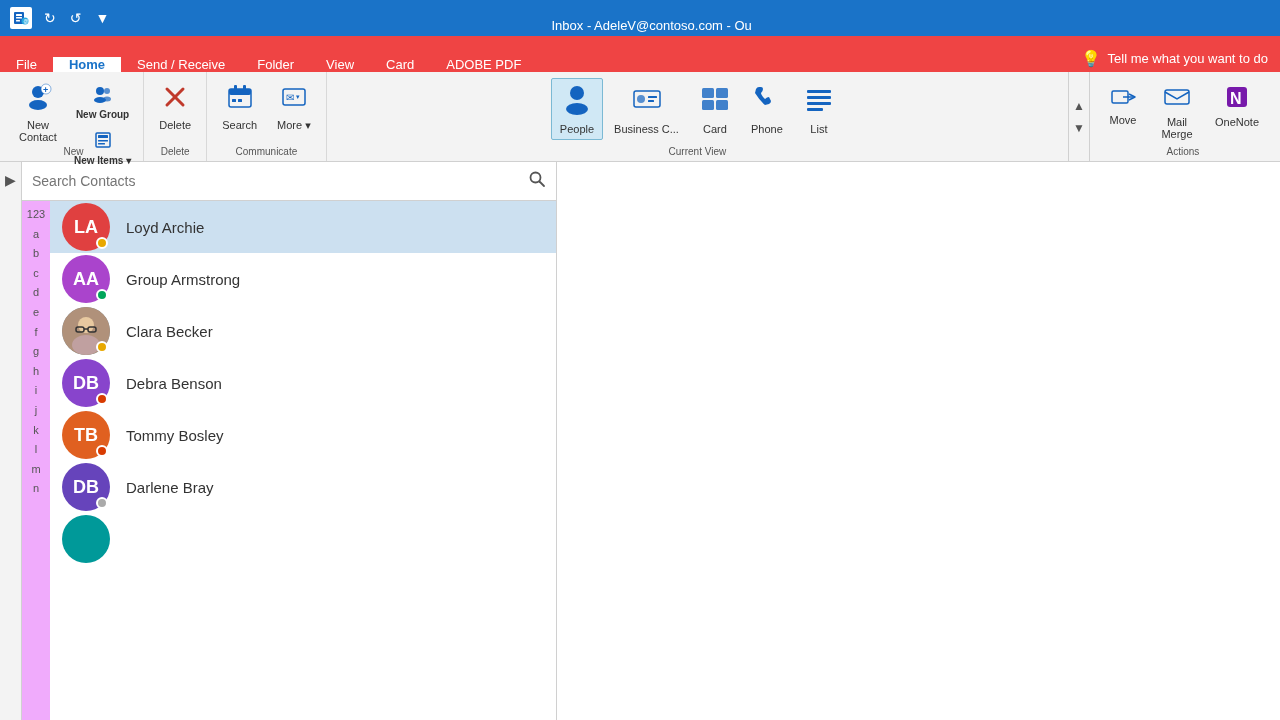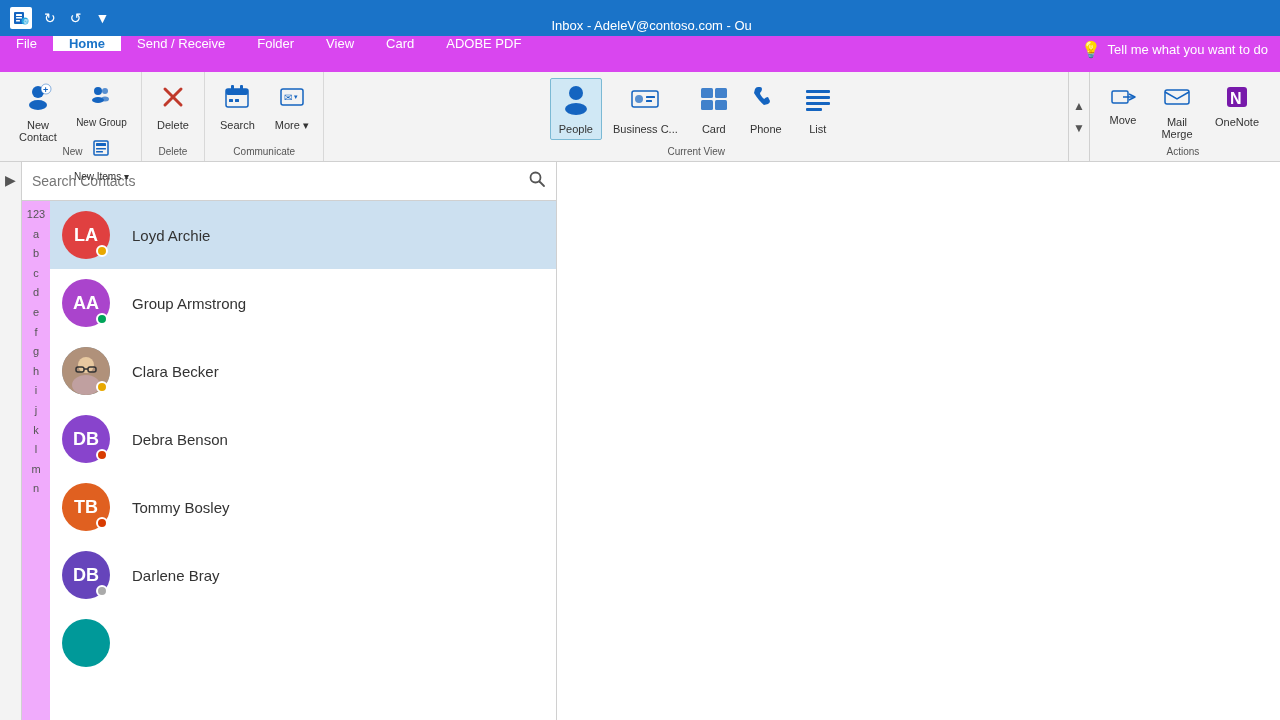--- a/index.html
+++ b/index.html
@@ -17,24 +17,24 @@
     }
     .title-bar-left { display: flex; align-items: center; gap: 8px; }
     .title-bar-icon { width: 22px; height: 22px; background: #fff; border-radius: 2px; display: flex; align-items: center; justify-content: center; }
     .title-bar-icon svg { width: 16px; height: 16px; }
     .quick-access { display: flex; gap: 6px; align-items: center; }
     .qa-btn { background: none; border: none; color: #fff; cursor: pointer; font-size: 14px; padding: 2px 4px; }
     .title-text { font-size: 13px; color: #fff; margin-top: 15px; }
 
     
     .menu-bar {
-      background: #d946ef;
+      background: #ef4444;
       height: 36px;
       display: flex;
-      align-items: flex-start;
+      align-items: flex-end;
     }
     .menu-item {
       padding: 0 16px;
       display: flex;
       align-items: center;
       cursor: pointer;
       color: #fff;
       font-size: 13px;
       border: none;
       background: none;
@@ -82,28 +82,29 @@
       display: flex;
       align-items: flex-start;
       gap: 2px;
       padding-top: 6px;
       flex: 1;
     }
     .ribbon-btn-small {
       display: flex;
       flex-direction: column;
       align-items: center;
-      gap: 10px;
+      gap: 2px;
       padding: 3px 5px;
       cursor: pointer;
       border: 1px solid transparent;
       background: none;
       border-radius: 2px;
       font-size: 11px;
       color: #333;
+      font-weight: bold;
     }
     .ribbon-btn-small .icon { font-size: 16px; line-height: 1; }
     .ribbon-btn-large {
       display: flex;
       flex-direction: column;
       align-items: center;
       gap: 3px;
       padding: 4px 8px;
       cursor: pointer;
       border: 1px solid transparent;
@@ -210,23 +211,23 @@
       overflow-y: auto;
       position: relative;
     }
     .contacts-scroll::-webkit-scrollbar { width: 12px; }
     .contacts-scroll::-webkit-scrollbar-track { background: #f0f0f0; }
     .contacts-scroll::-webkit-scrollbar-thumb { background: #bbb; border: 2px solid #f0f0f0; }
 
     .contact-item {
       display: flex;
       align-items: center;
-      padding: 10px 12px;
-      cursor: pointer;
-      gap: 22px;
+      padding: 2px 12px;
+      cursor: pointer;
+      gap: 16px;
       border-bottom: none;
     }
     .contact-item.selected { background: #cce0f0; }
 
     .avatar {
       width: 48px;
       height: 48px;
       border-radius: 50%;
       display: flex;
       align-items: center;

